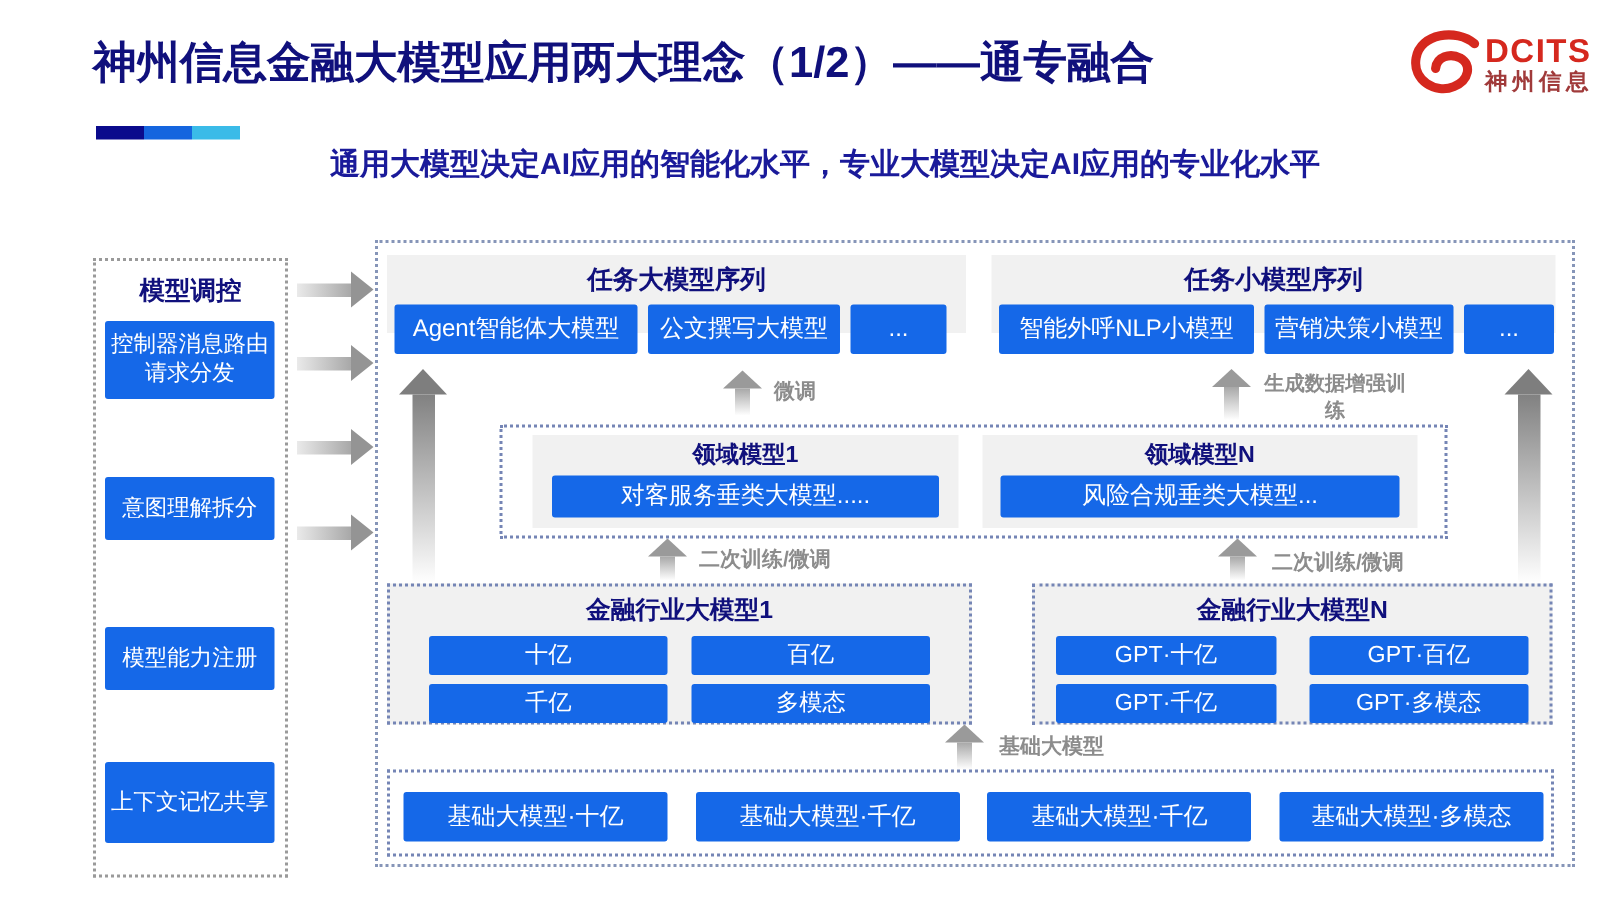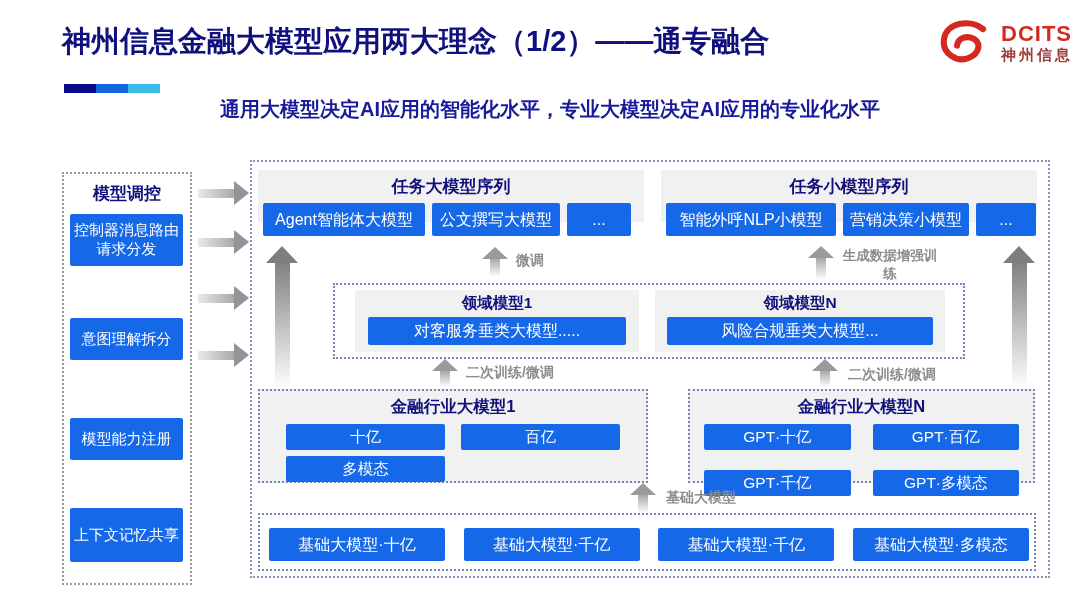--- a/index.html
+++ b/index.html
@@ -5,21 +5,21 @@
   html,body{margin:0;padding:0;background:#e8e8e8;}
   .slide{
     position:relative;width:1080px;height:608px;background:#ffffff;
     font-family:"Liberation Sans","DejaVu Sans",sans-serif;overflow:hidden;padding-left:36px;
   }
   
   .title{position:absolute;left:62px;top:22px;font-size:29px;font-weight:bold;color:#10107C;white-space:nowrap;}
   .accent-bar{position:absolute;left:64px;top:84px;display:flex;height:9px;}
   .accent-bar .seg{width:32px;height:9px;display:block;}
   .seg1{background:#0A0A8C;} .seg2{background:#1565DF;} .seg3{background:#3ABBE8;}
-  .logo{position:absolute;left:938px;top:20px;display:flex;align-items:center;gap:11px;}
+  .logo{position:absolute;left:938px;top:20px;display:flex;align-items:center;gap:0;}
   .logo svg{width:52px;height:46px;}
   .logo-en{font-size:22px;font-weight:bold;color:#D5281E;letter-spacing:1px;line-height:1.05;}
   .logo-cn{font-size:15px;font-weight:bold;color:#A03A3A;letter-spacing:3px;line-height:1.2;}
   .subtitle{position:absolute;left:170px;top:96px;width:760px;text-align:center;font-size:20px;font-weight:bold;color:#1A1A9A;white-space:nowrap;}
   
   .sidebar{position:absolute;left:62px;top:172px;width:130px;height:413px;border:2px dotted #9a9a9a;background:#fff;box-sizing:border-box;}
   .sb-title{margin-top:8px;text-align:center;font-size:17px;font-weight:bold;color:#10107C;}
   .blue-btn{background:#1568E8;color:#fff;display:flex;align-items:center;justify-content:center;text-align:center;border-radius:2px;line-height:1.25;}
   .sb-btn{position:absolute;left:6px;width:113px;font-size:15px;padding:2px;box-sizing:border-box;}
   .sb1{top:40px;height:52px;} .sb2{top:144px;height:42px;} .sb3{top:244px;height:42px;} .sb4{top:334px;height:54px;}
@@ -45,21 +45,21 @@
   .sec-domain .sec-title{font-size:15.5px;padding-top:3px;}
   .sec-domain .blue-btn{position:absolute;top:27px;height:28px;font-size:16px;}
   .dml{left:355px;width:284px;} .dml .blue-btn{left:13px;width:258px;}
   .dmr{left:655px;width:290px;} .dmr .blue-btn{left:12px;width:266px;}
   
   .sec-ind{top:389px;height:94px;border:2px dotted #7585B5;}
   .sec-ind .sec-title{font-size:16.5px;padding-top:5px;}
   .grid2{display:grid;grid-template-columns:1fr 1fr;gap:6px 16px;margin:6px 26px 0;}
   .grid2 .blue-btn{height:26px;font-size:15.5px;}
   .inl{left:258px;width:390px;} .inr{left:688px;width:347px;}
-  .inr .grid2{margin:6px 14px 0;gap:20px 22px;}
+  .inr .grid2{margin:6px 14px 0;gap:6px 22px;}
   
   .sec-found{left:258px;top:513px;width:778px;height:58px;background:#fff;border:2px dotted #7585B5;}
   .found-row{position:absolute;left:9px;top:13px;width:760px;display:flex;justify-content:space-between;}
   .found-row .blue-btn{height:33px;font-size:16px;width:176px;}
   
   .v-arrow{position:absolute;display:flex;flex-direction:column;align-items:center;}
   .v-arrow .vhead{width:0;height:0;border-left:16px solid transparent;border-right:16px solid transparent;border-bottom:17px solid #7e7e7e;}
   .v-arrow .vshaft{width:15px;flex:1;background:linear-gradient(to bottom,#818181,rgba(245,245,245,0));}
   .tall-l{left:266px;top:246px;width:32px;height:143px;}
   .tall-r{left:1003px;top:246px;width:32px;height:143px;}
@@ -187,20 +187,21 @@
       <span class="vhead"></span>
       <span class="vshaft"></span>
     </div>
   <div class="glabel lb-rr">二次训练/微调</div>
 
   <div class="sec sec-ind inl">
     <div class="sec-title">金融行业大模型1</div>
     <div class="grid2">
       <div class="blue-btn">十亿</div>
       <div class="blue-btn">百亿</div>
+      <div class="blue-btn">千亿</div>
       <div class="blue-btn">多模态</div>
     </div>
   </div>
   <div class="sec sec-ind inr">
     <div class="sec-title">金融行业大模型N</div>
     <div class="grid2">
       <div class="blue-btn">GPT·十亿</div>
       <div class="blue-btn">GPT·百亿</div>
       <div class="blue-btn">GPT·千亿</div>
       <div class="blue-btn">GPT·多模态</div>

